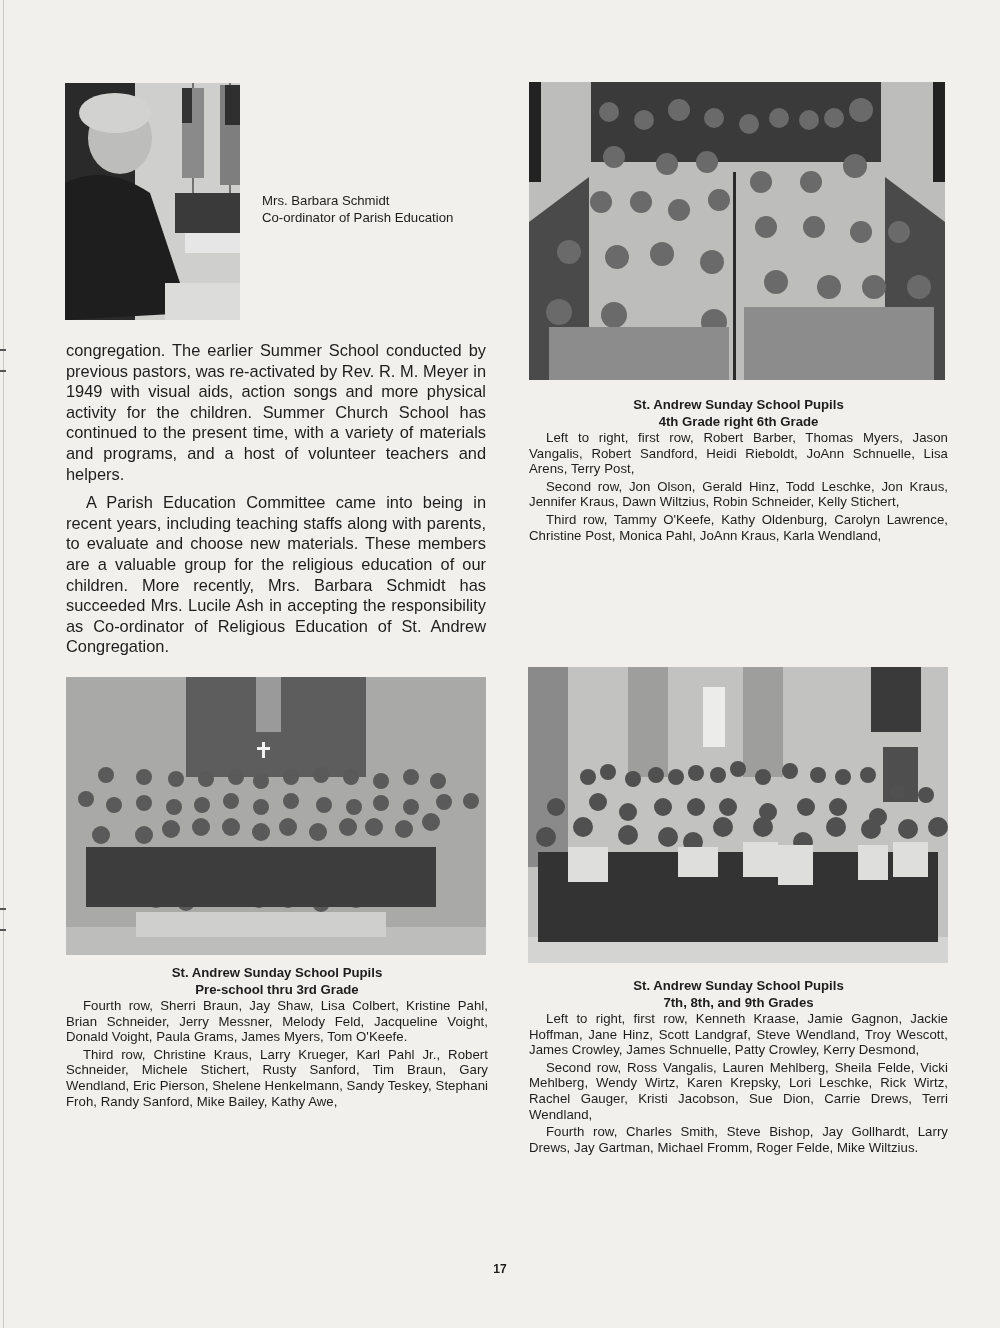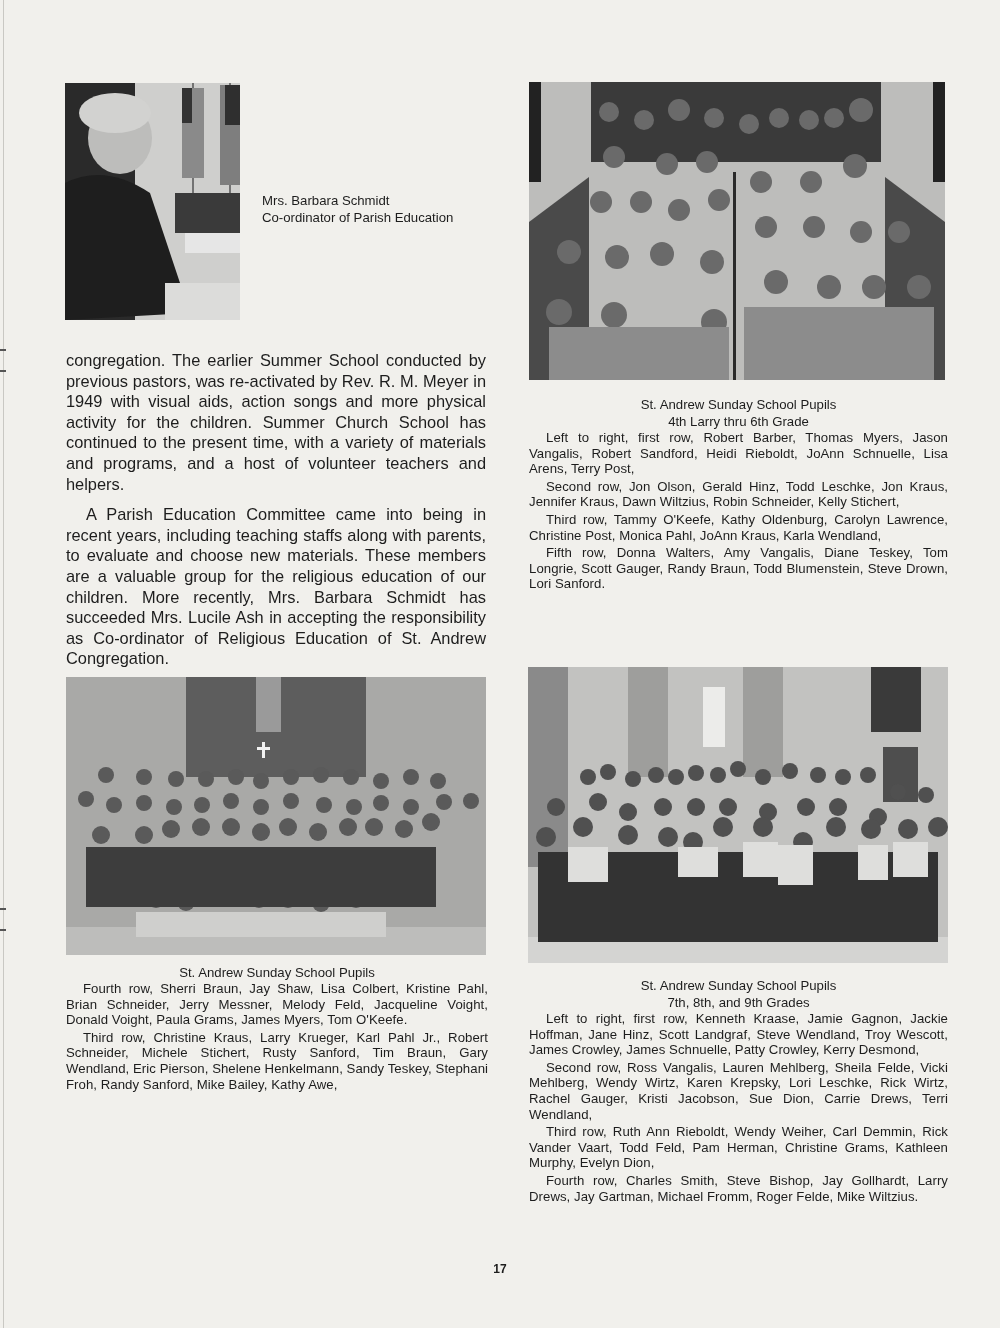--- a/index.html
+++ b/index.html
@@ -16,28 +16,28 @@
   .staple { position: absolute; left: 0; width: 6px; height: 2px; background: #555; }
 
   .photo {
     position: absolute; overflow: hidden;
     background: #6d6d6d;
     box-shadow: inset 0 0 0 1px rgba(0,0,0,0.15);
   }
   .photo svg { display: block; width: 100%; height: 100%; }
 
   .caption-block { position: absolute; font-size: 13.2px; line-height: 15.6px; }
-  .caption-title, .caption-subtitle { text-align: center; font-weight: normal; font-size: 13.2px; line-height: 17px; }
+  .caption-title, .caption-subtitle { text-align: center; font-weight: bold; font-size: 13.2px; line-height: 17px; }
   .caption-para { text-align: justify; text-indent: 17px; margin: 0 0 2px 0; letter-spacing: 0.05px; }
   .caption-para.deep { text-indent: 33px; }
 
   .portrait-caption { position: absolute; left: 262px; top: 192px; width: 230px; font-size: 13.2px; line-height: 17px; }
 
   .body-text { position: absolute; left: 66px; top: 340px; width: 420px; font-size: 16.4px; line-height: 20.6px; }
-  .body-text p { margin: 10px 0 8px 0; text-align: justify; }
+  .body-text p { margin: 0 0 8px 0; text-align: justify; }
   .body-text p.indent { text-indent: 20px; }
 
   .page-number { position: absolute; left: 0; width: 1000px; top: 1262px; text-align: center; font-weight: bold; font-size: 12px; }
 </style>
 </head>
 <body>
 
 <div class="binding"></div>
 <div class="staple" style="top:349px"></div>
 <div class="staple" style="top:370px"></div>
@@ -125,25 +125,24 @@
     </g>
     <g fill="#8c8c8c">
       <rect x="20" y="245" width="180" height="53"></rect>
       <rect x="215" y="225" width="190" height="73"></rect>
     </g>
   </svg>
 </div>
 
 <div class="caption-block" style="left:529px; top:396px; width:419px;">
   <div class="caption-title">St. Andrew Sunday School Pupils</div>
-  <div class="caption-subtitle">4th Larry thru 6th Grade</div>
+  <div class="caption-subtitle">4th Grade right 6th Grade</div>
   <p class="caption-para">Left to right, first row, Robert Barber, Thomas Myers, Jason Vangalis, Robert Sandford, Heidi Rieboldt, JoAnn Schnuelle, Lisa Arens, Terry Post,</p>
   <p class="caption-para">Second row, Jon Olson, Gerald Hinz, Todd Leschke, Jon Kraus, Jennifer Kraus, Dawn Wiltzius, Robin Schneider, Kelly Stichert,</p>
   <p class="caption-para">Third row, Tammy O'Keefe, Kathy Oldenburg, Carolyn Lawrence, Christine Post, Monica Pahl, JoAnn Kraus, Karla Wendland,</p>
-  <p class="caption-para">Fifth row, Donna Walters, Amy Vangalis, Diane Teskey, Tom Longrie, Scott Gauger, Randy Braun, Todd Blumenstein, Steve Drown, Lori Sanford.</p>
 </div>
 
 <div class="photo" style="left:66px; top:677px; width:420px; height:278px;" title="Group photo of young children in front of a church altar">
   <svg viewBox="0 0 420 278" preserveAspectRatio="none">
     <rect width="420" height="278" fill="#a9a9a7"></rect>
     <rect x="120" y="0" width="180" height="100" fill="#5d5d5d"></rect>
     <rect x="190" y="0" width="25" height="55" fill="#9a9a9a"></rect>
     <rect x="196" y="65" width="3" height="16" fill="#f2f2f2"></rect>
     <rect x="191" y="70" width="13" height="3" fill="#f2f2f2"></rect>
     <rect x="0" y="250" width="420" height="28" fill="#bdbdbb"></rect>
@@ -198,20 +197,21 @@
       <rect x="20" y="170" width="350" height="60"></rect>
     </g>
     <g fill="#cfcfcd">
       <rect x="70" y="235" width="250" height="25"></rect>
     </g>
   </svg>
 </div>
 
 <div class="caption-block" style="left:66px; top:964px; width:422px;">
   <div class="caption-title">St. Andrew Sunday School Pupils</div>
+  <div class="caption-subtitle">Pre-school thru 3rd Grade</div>
   <p class="caption-para">Fourth row, Sherri Braun, Jay Shaw, Lisa Colbert, Kristine Pahl, Brian Schneider, Jerry Messner, Melody Feld, Jacqueline Voight, Donald Voight, Paula Grams, James Myers, Tom O'Keefe.</p>
   <p class="caption-para">Third row, Christine Kraus, Larry Krueger, Karl Pahl Jr., Robert Schneider, Michele Stichert, Rusty Sanford, Tim Braun, Gary Wendland, Eric Pierson, Shelene Henkelmann, Sandy Teskey, Stephani Froh, Randy Sanford, Mike Bailey, Kathy Awe,</p>
 </div>
 
 <div class="photo" style="left:528px; top:667px; width:420px; height:296px;" title="Group photo of teenagers standing before a statue in a church">
   <svg viewBox="0 0 420 296" preserveAspectRatio="none">
     <rect width="420" height="296" fill="#c2c2c0"></rect>
     <rect x="0" y="0" width="40" height="200" fill="#8a8a8a"></rect>
     <rect x="100" y="0" width="40" height="110" fill="#9e9e9c"></rect>
     <rect x="215" y="0" width="40" height="110" fill="#9e9e9c"></rect>
@@ -270,17 +270,16 @@
         <rect x="365" y="175" width="35" height="35"></rect>
     </g>
   </svg>
 </div>
 
 <div class="caption-block" style="left:529px; top:977px; width:419px;">
   <div class="caption-title">St. Andrew Sunday School Pupils</div>
   <div class="caption-subtitle">7th, 8th, and 9th Grades</div>
   <p class="caption-para">Left to right, first row, Kenneth Kraase, Jamie Gagnon, Jackie Hoffman, Jane Hinz, Scott Landgraf, Steve Wendland, Troy Wescott, James Crowley, James Schnuelle, Patty Crowley, Kerry Desmond,</p>
   <p class="caption-para">Second row, Ross Vangalis, Lauren Mehlberg, Sheila Felde, Vicki Mehlberg, Wendy Wirtz, Karen Krepsky, Lori Leschke, Rick Wirtz, Rachel Gauger, Kristi Jacobson, Sue Dion, Carrie Drews, Terri Wendland,</p>
-  <p class="caption-para">Third row, Ruth Ann Rieboldt, Wendy Weiher, Carl Demmin, Rick Vander Vaart, Todd Feld, Pam Herman, Christine Grams, Kathleen Murphy, Evelyn Dion,</p>
   <p class="caption-para">Fourth row, Charles Smith, Steve Bishop, Jay Gollhardt, Larry Drews, Jay Gartman, Michael Fromm, Roger Felde, Mike Wiltzius.</p>
 </div>
 
 <div class="page-number">17</div>
 
 </body></html>

